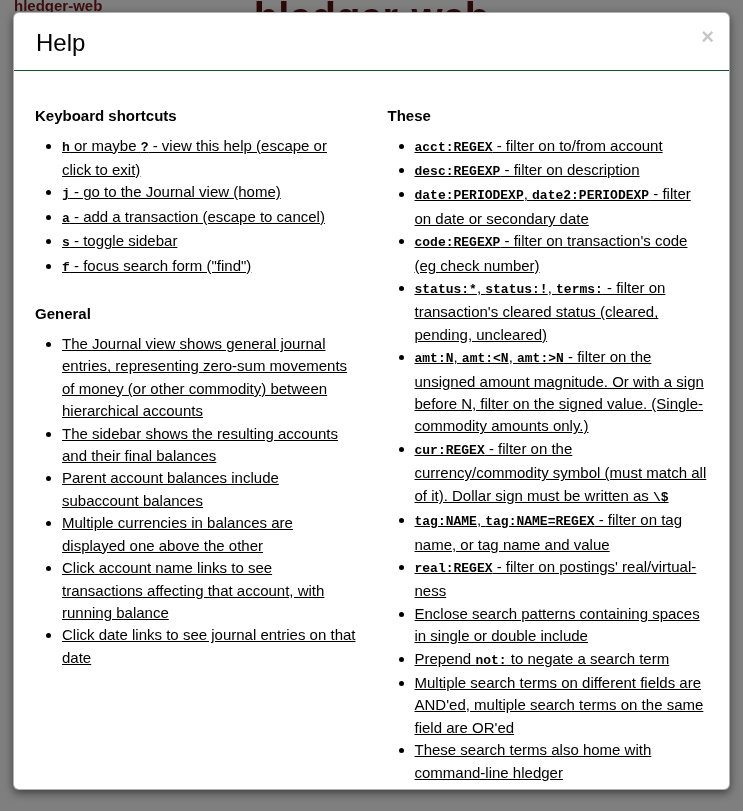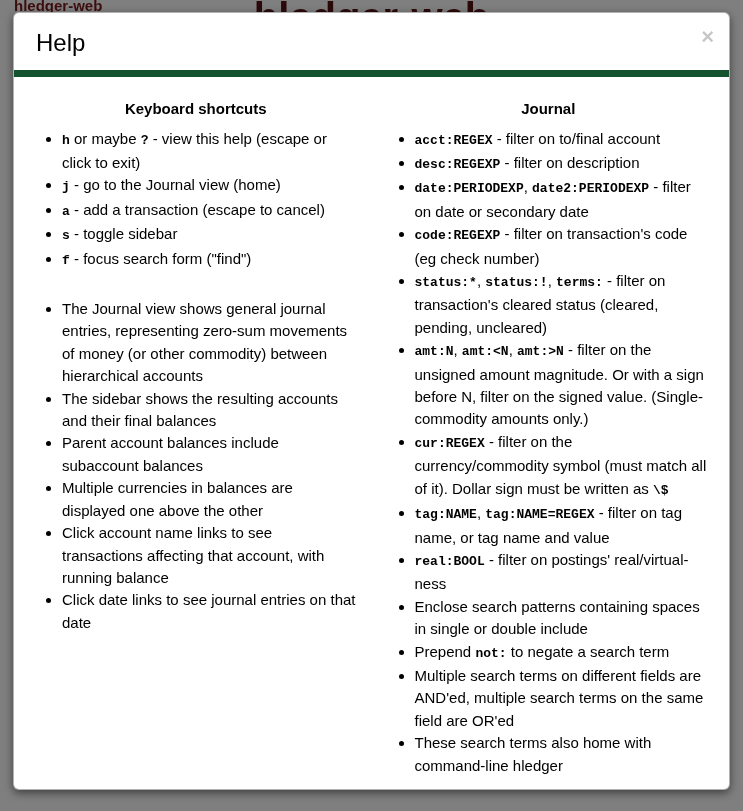--- a/index.html
+++ b/index.html
@@ -33,47 +33,47 @@
     width: 717px; height: 778px;
     background: #fff;
     border: 1px solid rgba(0,0,0,0.3);
     border-radius: 6px;
     box-shadow: 0 3px 9px rgba(0,0,0,0.5);
     overflow: hidden;
     display: flex; flex-direction: column;
   }
   .modal-header {
     padding: 16px 18px 13px 22px;
-    border-bottom: 7px solid #14532d;
+    border-bottom: 1px solid #14532d;
     position: relative;
     flex: 0 0 auto;
   }
   .modal-title { font-size: 24px; font-weight: 500; margin: 0; line-height: 1.15; }
   .close-btn {
     position: absolute; top: 13px; right: 15px;
     background: none; border: none; padding: 0;
     font-size: 22px; font-weight: bold; line-height: 1;
     color: #000; opacity: 0.22; cursor: pointer;
   }
   .modal-body {
     padding: 14px 20px 10px 20px;
     display: flex; gap: 30px;
     flex: 1 1 auto; overflow: hidden;
   }
   .col { flex: 1 1 0; min-width: 0; }
 
   .section-heading {
     font-size: 15px; font-weight: bold;
-    margin: 9px 0 11px 1px;
-    text-align: center;
+    margin: 22px 0 11px 1px;
   }
   .help-list {
     margin: 0 0 26px 0;
     padding-left: 28px;
     list-style: disc;
+    text-decoration: underline;
   }
   .help-list li {
     font-size: 15px;
     line-height: 22.4px;
     margin: 0;
   }
   .code {
     font-family: "Liberation Mono", "DejaVu Sans Mono", monospace;
     font-weight: bold;
     font-size: 13px;
@@ -97,41 +97,42 @@
   <div class="modal-body">
     <div class="col" id="left-col">
         <div class="section-heading">Keyboard shortcuts</div>
         <ul class="help-list">
           <li><span class="code">h</span><span> or maybe </span><span class="code">?</span><span> - view this help (escape or click to exit)</span></li>
           <li><span class="code">j</span><span> - go to the Journal view (home)</span></li>
           <li><span class="code">a</span><span> - add a transaction (escape to cancel)</span></li>
           <li><span class="code">s</span><span> - toggle sidebar</span></li>
           <li><span class="code">f</span><span> - focus search form ("find")</span></li>
         </ul>
+        <div class="section-heading">General</div>
         <ul class="help-list">
           <li><span>The Journal view shows general journal entries, representing zero-sum movements of money (or other commodity) between hierarchical accounts</span></li>
           <li><span>The sidebar shows the resulting accounts and their final balances</span></li>
           <li><span>Parent account balances include subaccount balances</span></li>
           <li><span>Multiple currencies in balances are displayed one above the other</span></li>
           <li><span>Click account name links to see transactions affecting that account, with running balance</span></li>
           <li><span>Click date links to see journal entries on that date</span></li>
         </ul>
       </div>
     <div class="col" id="right-col">
-        <div class="section-heading">Journal</div>
+        <div class="section-heading">These</div>
         <ul class="help-list">
-          <li><span class="code">acct:REGEX</span><span> - filter on to/final account</span></li>
+          <li><span class="code">acct:REGEX</span><span> - filter on to/from account</span></li>
           <li><span class="code">desc:REGEXP</span><span> - filter on description</span></li>
           <li><span class="code">date:PERIODEXP</span><span>, </span><span class="code">date2:PERIODEXP</span><span> - filter on date or secondary date</span></li>
           <li><span class="code">code:REGEXP</span><span> - filter on transaction's code (eg check number)</span></li>
           <li><span class="code">status:*</span><span>, </span><span class="code">status:!</span><span>, </span><span class="code">terms:</span><span> - filter on transaction's cleared status (cleared, pending, uncleared)</span></li>
           <li><span class="code">amt:N</span><span>, </span><span class="code">amt:&lt;N</span><span>, </span><span class="code">amt:&gt;N</span><span> - filter on the unsigned amount magnitude. Or with a sign before N, filter on the signed value. (Single-commodity amounts only.)</span></li>
           <li><span class="code">cur:REGEX</span><span> - filter on the currency/commodity symbol (must match all of it). Dollar sign must be written as </span><span class="code">\$</span></li>
           <li><span class="code">tag:NAME</span><span>, </span><span class="code">tag:NAME=REGEX</span><span> - filter on tag name, or tag name and value</span></li>
-          <li><span class="code">real:BOOL</span><span> - filter on postings' real/virtual-ness</span></li>
+          <li><span class="code">real:REGEX</span><span> - filter on postings' real/virtual-ness</span></li>
           <li><span>Enclose search patterns containing spaces in single or double include</span></li>
           <li><span>Prepend </span><span class="code">not:</span><span> to negate a search term</span></li>
           <li><span>Multiple search terms on different fields are AND'ed, multiple search terms on the same field are OR'ed</span></li>
           <li><span>These search terms also home with command-line hledger</span></li>
         </ul>
       </div>
   </div>
 </div>
 
 </body></html>

